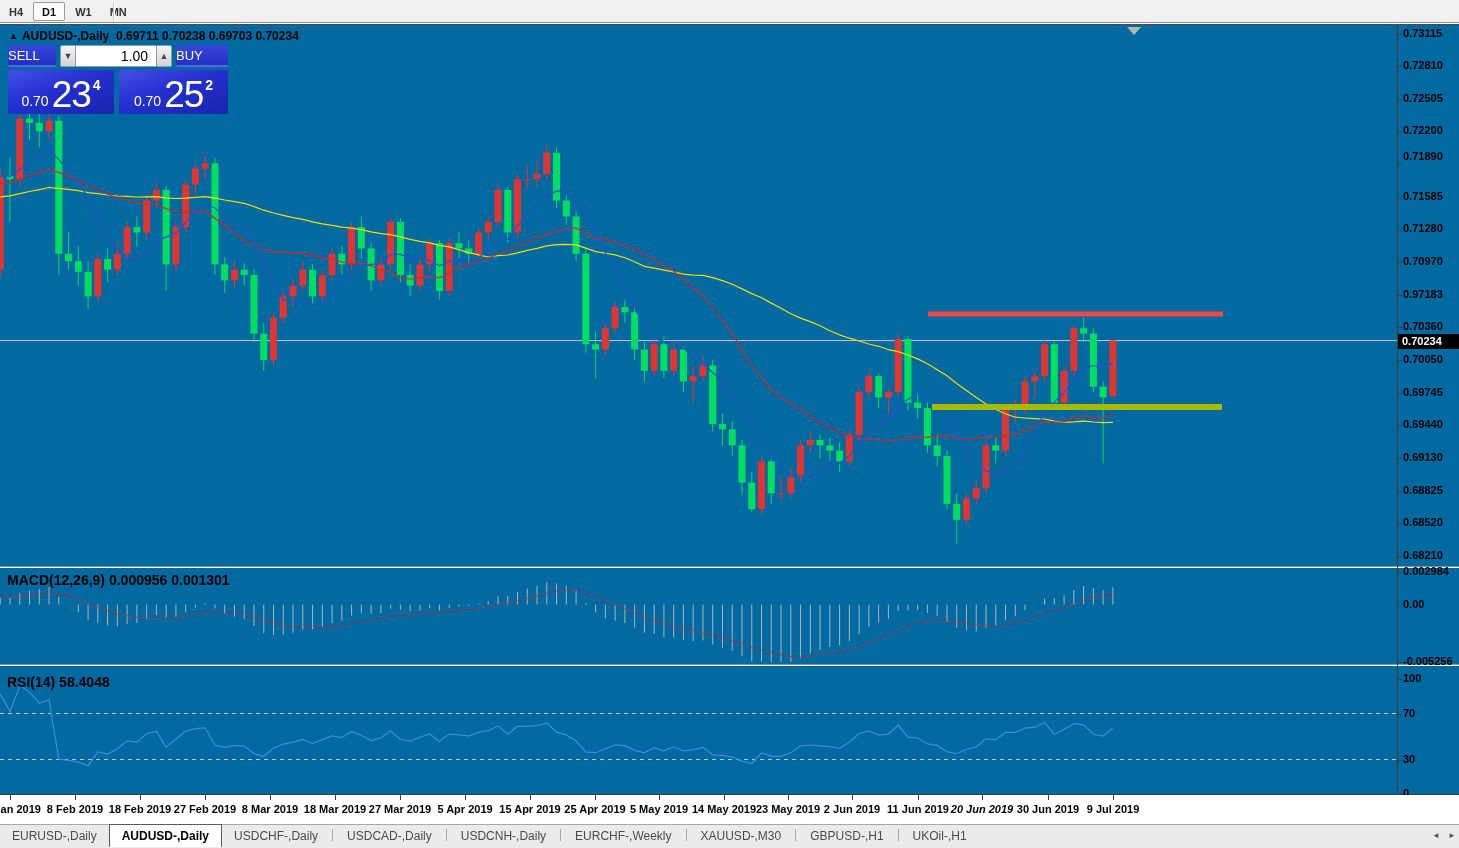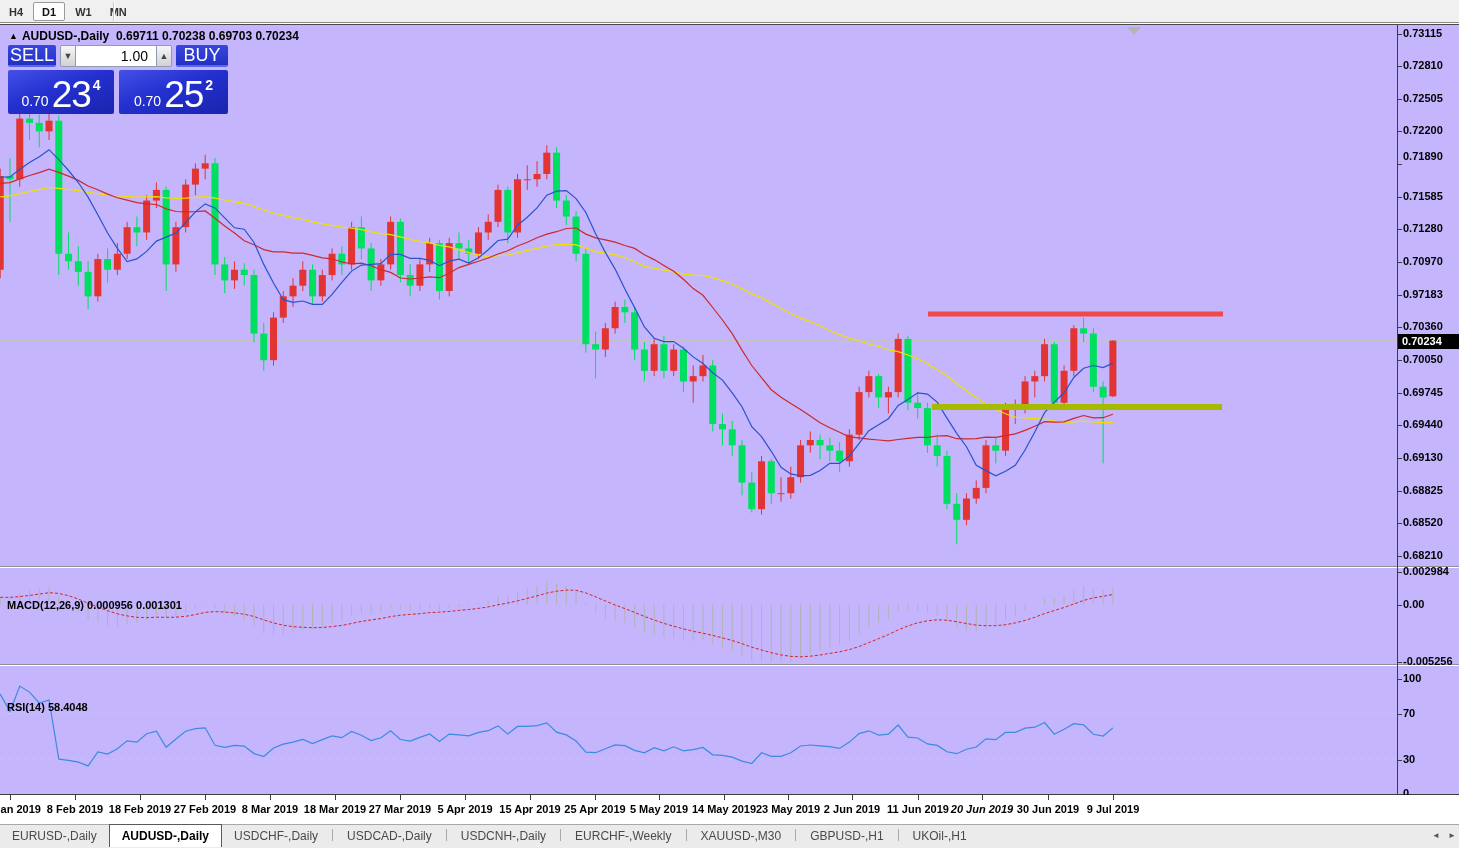--- a/index.html
+++ b/index.html
@@ -14,21 +14,21 @@
     background:#f0f0f0; border-bottom:1px solid #8a8a8a;
   }
   .tf-btn {
     display:inline-block; height:19px; line-height:19px; margin:2px 1px 0 1px;
     padding:0 8px; font-size:11px; font-weight:600; color:#333; cursor:default;
   }
   .tf-btn.active { background:#fdfdfd; border:1px solid #9a9a9a; border-radius:2px; color:#111; }
   .tb-groove { position:absolute; left:113px; top:2px; width:1px; height:19px; background:#c9c9c9; box-shadow:1px 0 0 #fff; }
   
   .chart-window {
-    position:absolute; left:0; top:24px; width:1459px; height:800px; background:#c4b5fd;
+    position:absolute; left:0; top:24px; width:1459px; height:800px; background:#0369a1;
     border-top:1px solid #4a4a4a;
   }
   svg.pane { position:absolute; left:0; display:block; }
   .axis-vline { position:absolute; left:1397px; top:0; width:1px; height:769px; background:#3d3d3d; }
   .pane-sep { position:absolute; left:0; width:1459px; height:2px; background:#fff; border-top:1px solid #8f8f8f; }
   .chart-bottom { position:absolute; left:0; top:769px; width:1459px; height:1px; background:#3d3d3d; }
   .chart-title {
     position:absolute; left:9px; top:4px; font-size:12px; font-weight:600; color:#000; white-space:nowrap;
   }
   .chart-title .marker { font-size:9px; position:relative; top:-1px; margin-right:4px; }
@@ -39,33 +39,33 @@
   
   .pxl, .ind-lbl-axis {
     position:absolute; left:1403px; font-size:11px; font-weight:700; color:#000; white-space:nowrap;
   }
   .tickmark { position:absolute; left:1397px; width:5px; height:1px; background:#3d3d3d; }
   .price-badge {
     position:absolute; left:1398px; top:311px; width:61px; height:15px; background:#000; color:#fff;
     font-size:11px; font-weight:700; line-height:15px; padding-left:4px;
   }
   .macd-label, .rsi-label {
-    position:absolute; left:7px; font-size:11px; font-weight:600; color:#000; white-space:nowrap;margin-top:27px;
+    position:absolute; left:7px; font-size:14px; font-weight:600; color:#000; white-space:nowrap;
   }
   
   .time-axis { position:absolute; left:0; top:770px; width:1459px; height:30px; background:#fff; }
   .date-lbl { position:absolute; top:8px; transform:translateX(-50%); font-size:11px; font-weight:700; color:#000; white-space:nowrap; }
   .date-tick { position:absolute; top:0; width:1px; height:5px; background:#3d3d3d; }
   
   .trade-panel { position:absolute; left:8px; top:20px; width:220px; }
   .tp-row1 { position:relative; height:22px; }
   .tp-cell { position:absolute; top:0; height:22px; }
   .tp-sell-label, .tp-buy-label {
-    background:linear-gradient(180deg,#3947de,#2230c4); color:#fff; font-size:18px;
-    text-align:center; line-height:21px; border-radius:2px; border-bottom:2px solid #5a66e8;
+    background:linear-gradient(180deg,#3947de,#2230c4); color:#fff; font-size:13px;
+    text-align:left; line-height:21px; border-radius:2px; border-bottom:2px solid #5a66e8;
   }
   .tp-sell-label { left:0; width:48px; }
   .tp-buy-label { left:168px; width:52px; }
   .tp-spin {
     background:linear-gradient(180deg,#f6f6f6,#d2d2d2); border:1px solid #8f9bb0; color:#445;
     font-size:9px; text-align:center; line-height:20px; width:16px;
   }
   .tp-spin-down { left:52px; border-radius:2px 0 0 2px; }
   .tp-spin-up { left:148px; border-radius:0 2px 2px 0; }
   .tp-volume {

